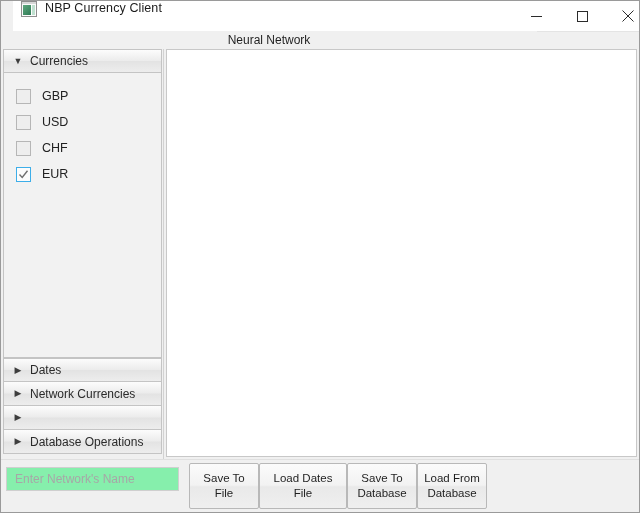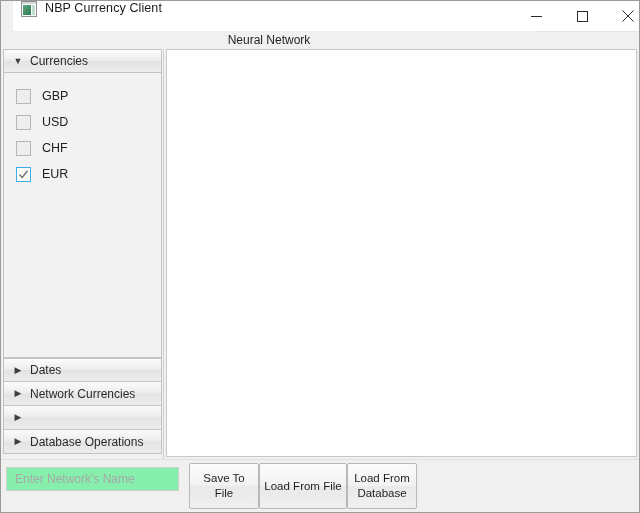--- a/index.html
+++ b/index.html
@@ -308,19 +308,20 @@
     <div class="content-pane"></div>
 
   </div>
 
   <div class="bottombar">
 
     <input class="name-input" type="text" placeholder="Enter Network's Name" style="">
 
     <div class="btn-row">
       <div class="btn">Save To File</div>
-      <div class="btn wide">Load From File</div>
+      <div class="btn wide">Load Dates File</div>
+      <div class="btn">Save To Database</div>
       <div class="btn">Load From Database</div>
     </div>
 
   </div>
 
 </div>
 
 </body></html>

